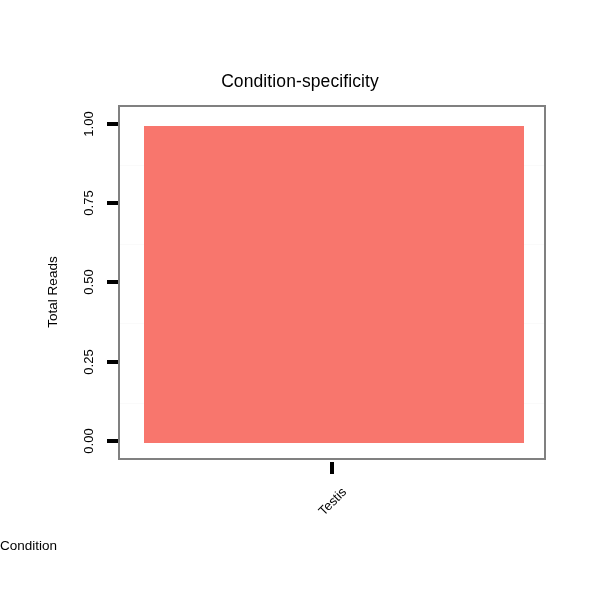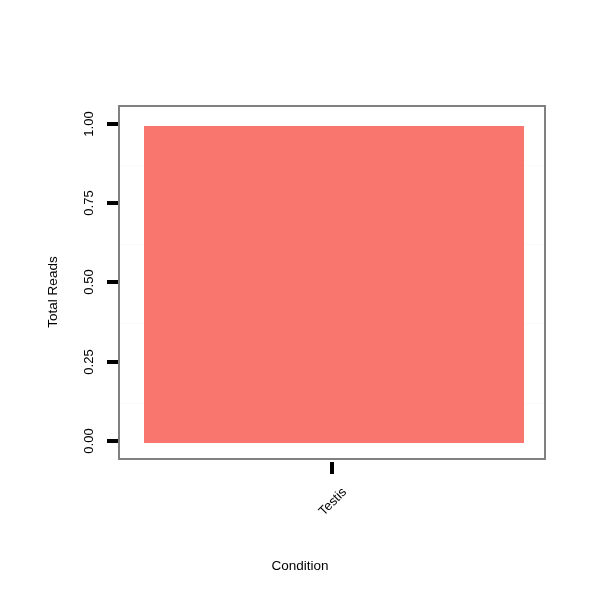--- a/index.html
+++ b/index.html
@@ -108,32 +108,31 @@
     color: #000000;
     white-space: nowrap;
     transform-origin: 100% 50%;
     transform: rotate(-45deg);
   }
   .x-axis-title {
     position: absolute;
     left: 0;
     top: 538px;
     width: 600px;
-    text-align: center;
     font-size: 13.5px;
     color: #000000;
     white-space: nowrap;
-    margin-top: 20px;
   }
 </style>
 </head>
 <body>
 
 <div id="chart-root">
 
+  <div class="chart-title">Condition-specificity</div>
 
   <div class="panel">
     <div class="panel-inner" id="panel-inner">
         <div class="gridline-minor" style="top: 295.812px;"></div>
         <div class="gridline-minor" style="top: 216.438px;"></div>
         <div class="gridline-minor" style="top: 137.062px;"></div>
         <div class="gridline-minor" style="top: 57.6875px;"></div>
         <div class="bar" style="background: rgb(248, 118, 109); left: 23.74px; width: 380.52px; top: 18.5px; height: 317.5px;"></div>
       </div>
   </div>

